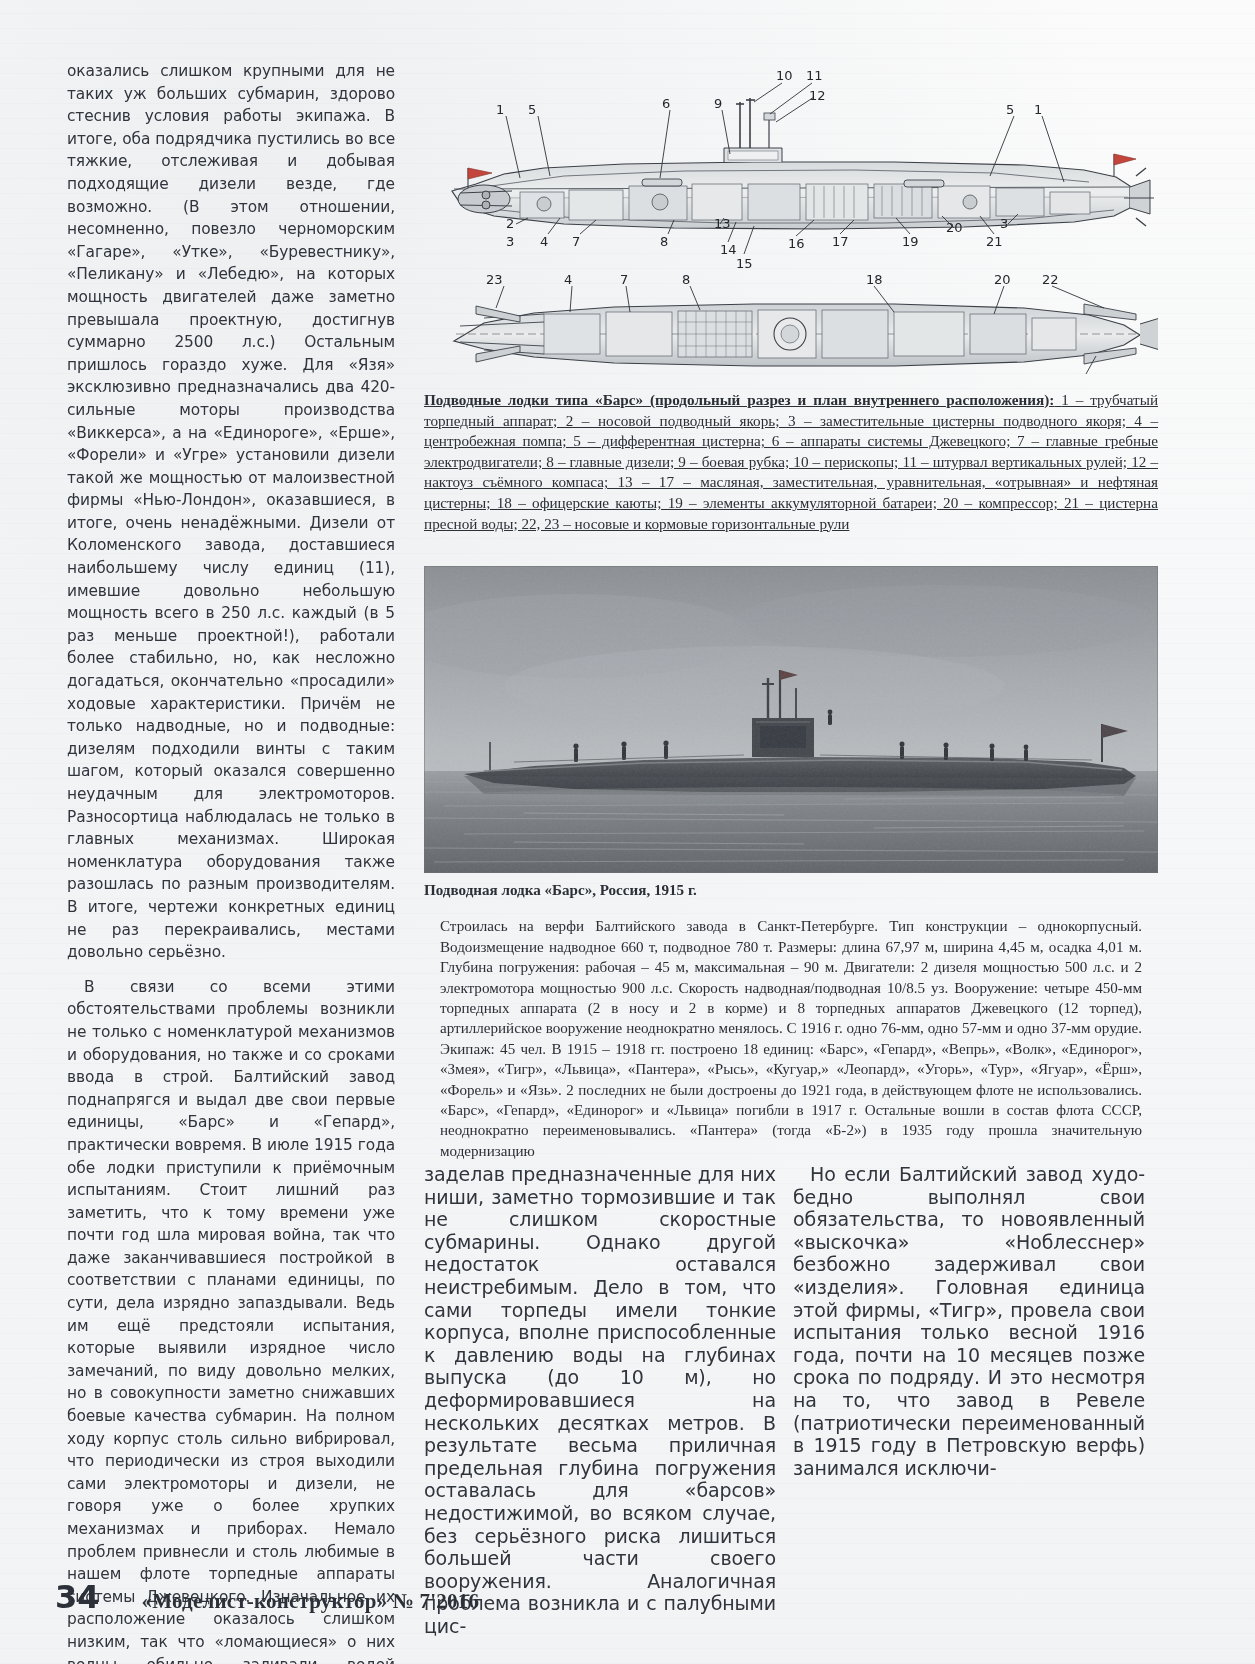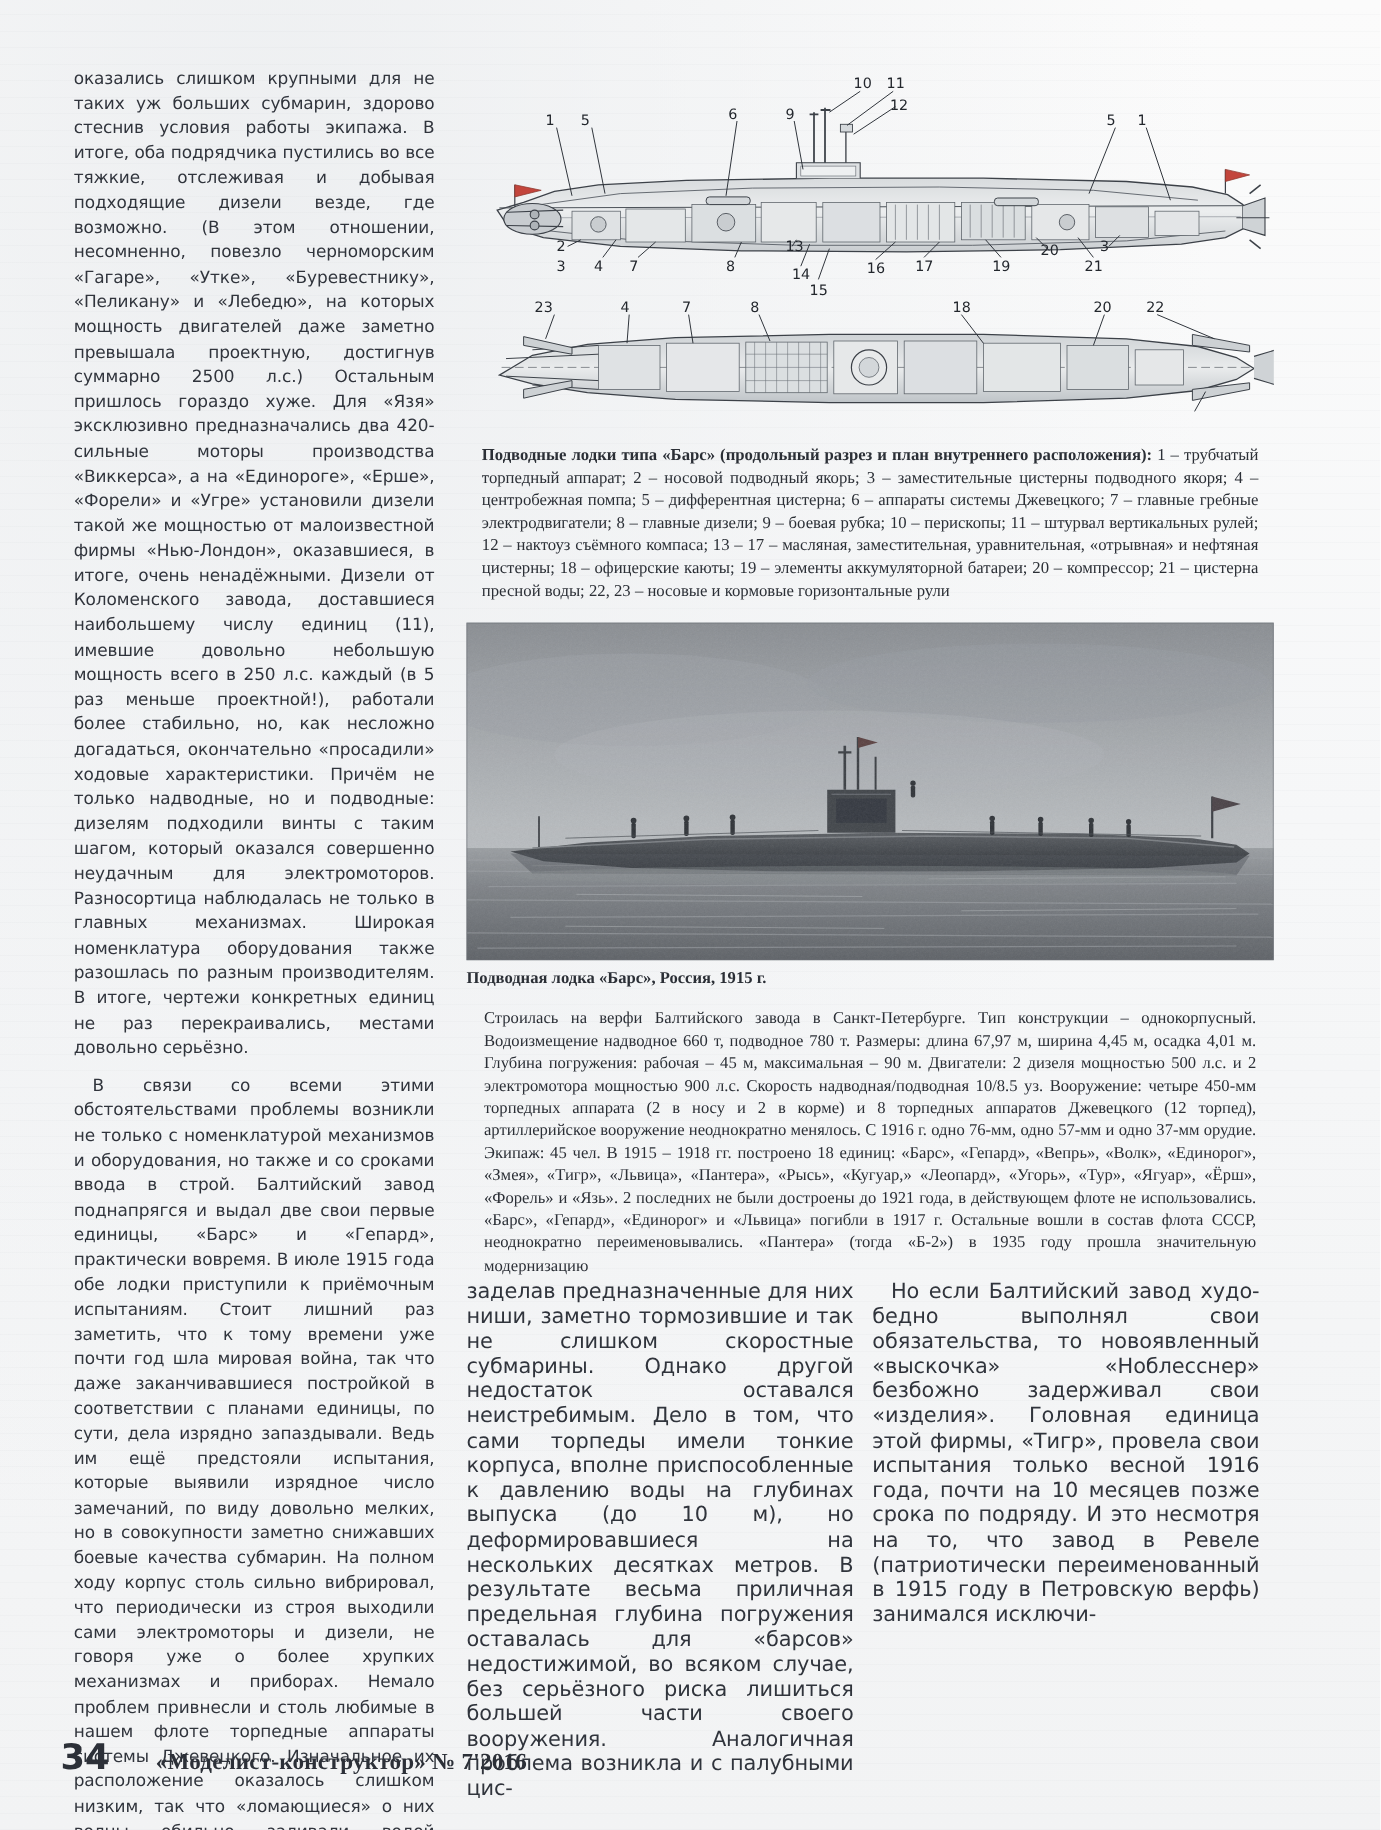--- a/index.html
+++ b/index.html
@@ -63,21 +63,21 @@
     left: 424px;
     top: 390px;
     width: 734px;
     font-family: "Liberation Serif", serif;
     font-size: 15.2px;
     line-height: 20.6px;
     color: #2b2f36;
     text-align: justify;
   }
   .fig-caption b { font-weight: bold; }
-  .fig-caption p { margin: 14px; }
+  .fig-caption p { margin: 0; text-decoration: underline; }
 
   
   .photo {
     position: absolute;
     left: 424px;
     top: 566px;
     width: 734px;
     height: 307px;
     background: #8d9196;
     overflow: hidden;

